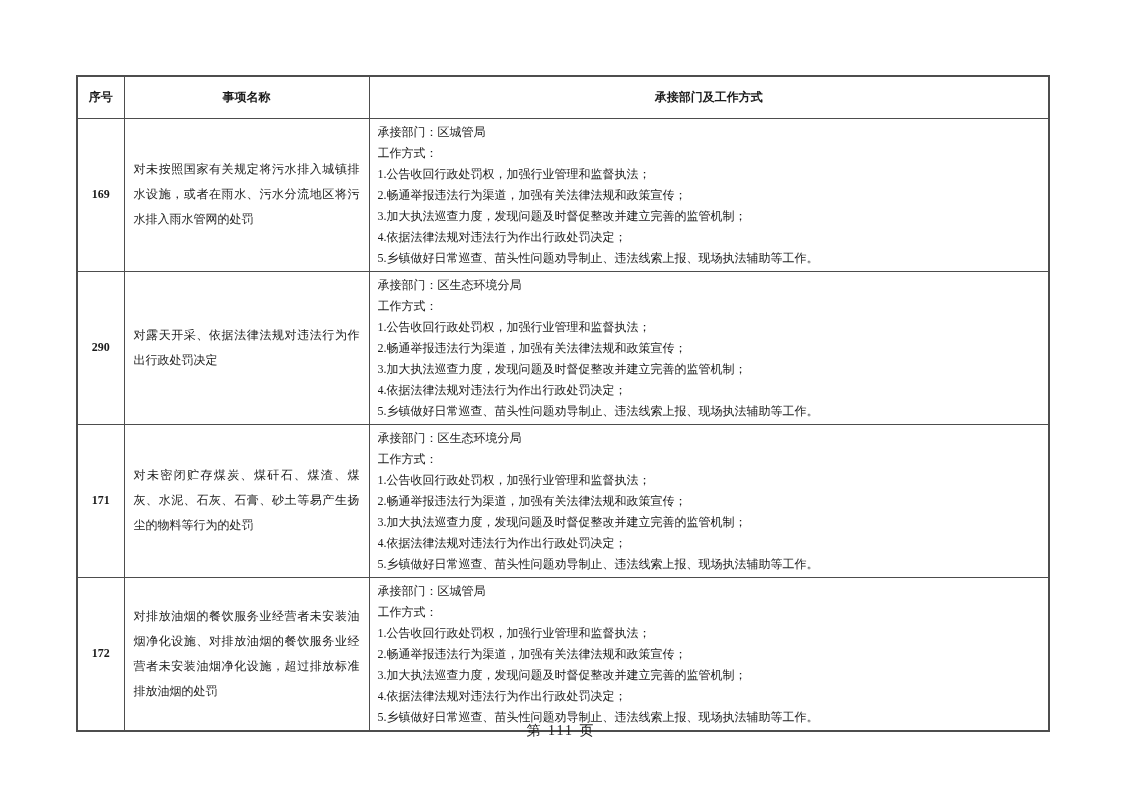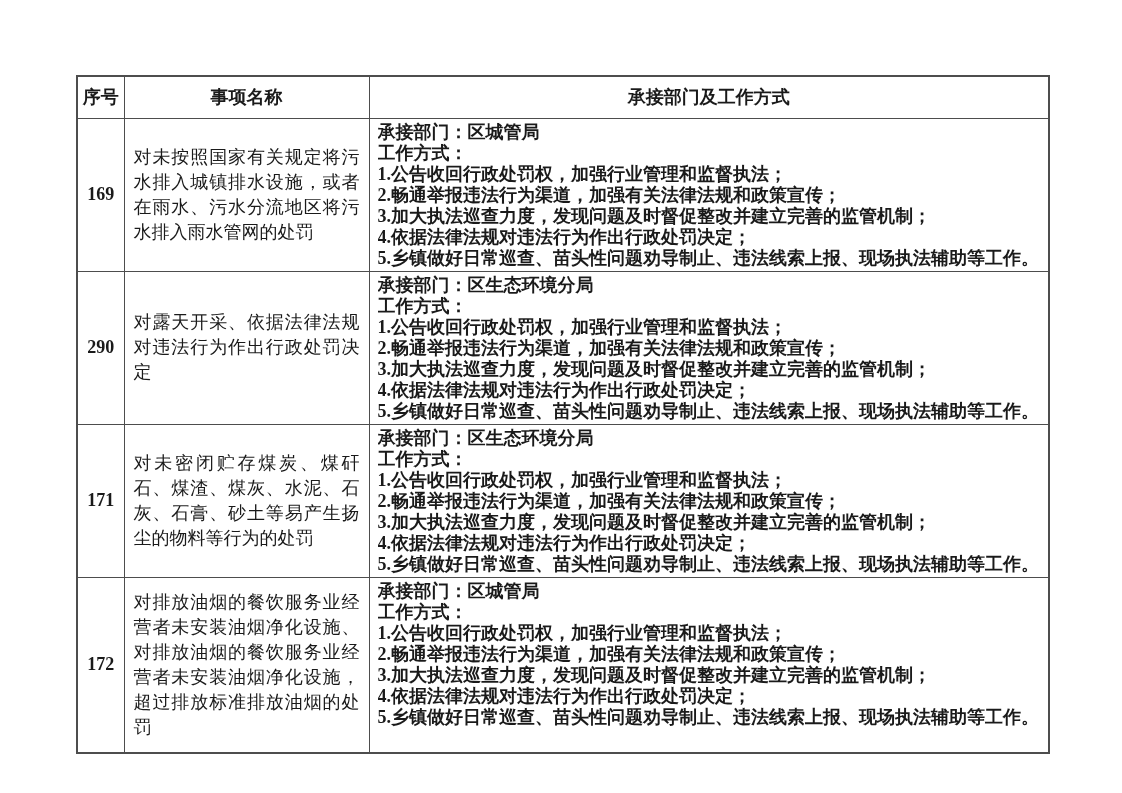--- a/index.html
+++ b/index.html
@@ -20,21 +20,21 @@
     left: 76px;
     top: 75px;
     width: 972px;
     border-collapse: collapse;
     table-layout: fixed;
     border: 2px solid #4d4d4d;
   }
   table.doc-table th,
   table.doc-table td {
     border: 1px solid #4d4d4d;
-    font-size: 18px;
+    font-size: 12px;
     color: #1a1a1a;
     margin-left: 20px;
   }
   col.col-no    { width: 47px; }
   col.col-name  { width: 245px; }
   col.col-detail{ width: 680px; }
   tr.header-row { height: 42px; }
   tr.data-row   { height: 148px; }
   th.h-cell {
     font-weight: bold;
@@ -51,21 +51,20 @@
   td.c-name {
     vertical-align: middle;
     padding: 12px 9px;
     line-height: 25px;
     text-align: justify;
     text-align-last: left;
   }
   td.c-detail {
     vertical-align: top;
     padding: 3px 8px 2px 8px;
-    font-weight: bold;
   }
   td.c-detail .line {
     line-height: 21px;
     white-space: nowrap;
     overflow: hidden;
   }
   .page-footer {
     position: absolute;
     left: 0;
     top: 722px;
@@ -145,14 +144,15 @@
           <div class="line">1.公告收回行政处罚权，加强行业管理和监督执法；</div>
           <div class="line">2.畅通举报违法行为渠道，加强有关法律法规和政策宣传；</div>
           <div class="line">3.加大执法巡查力度，发现问题及时督促整改并建立完善的监管机制；</div>
           <div class="line">4.依据法律法规对违法行为作出行政处罚决定；</div>
           <div class="line">5.乡镇做好日常巡查、苗头性问题劝导制止、违法线索上报、现场执法辅助等工作。</div>
         </td>
       </tr>
     </tbody>
   </table>
 
+  <div class="page-footer">第 111 页</div>
 
 </div>
 
 </body></html>

